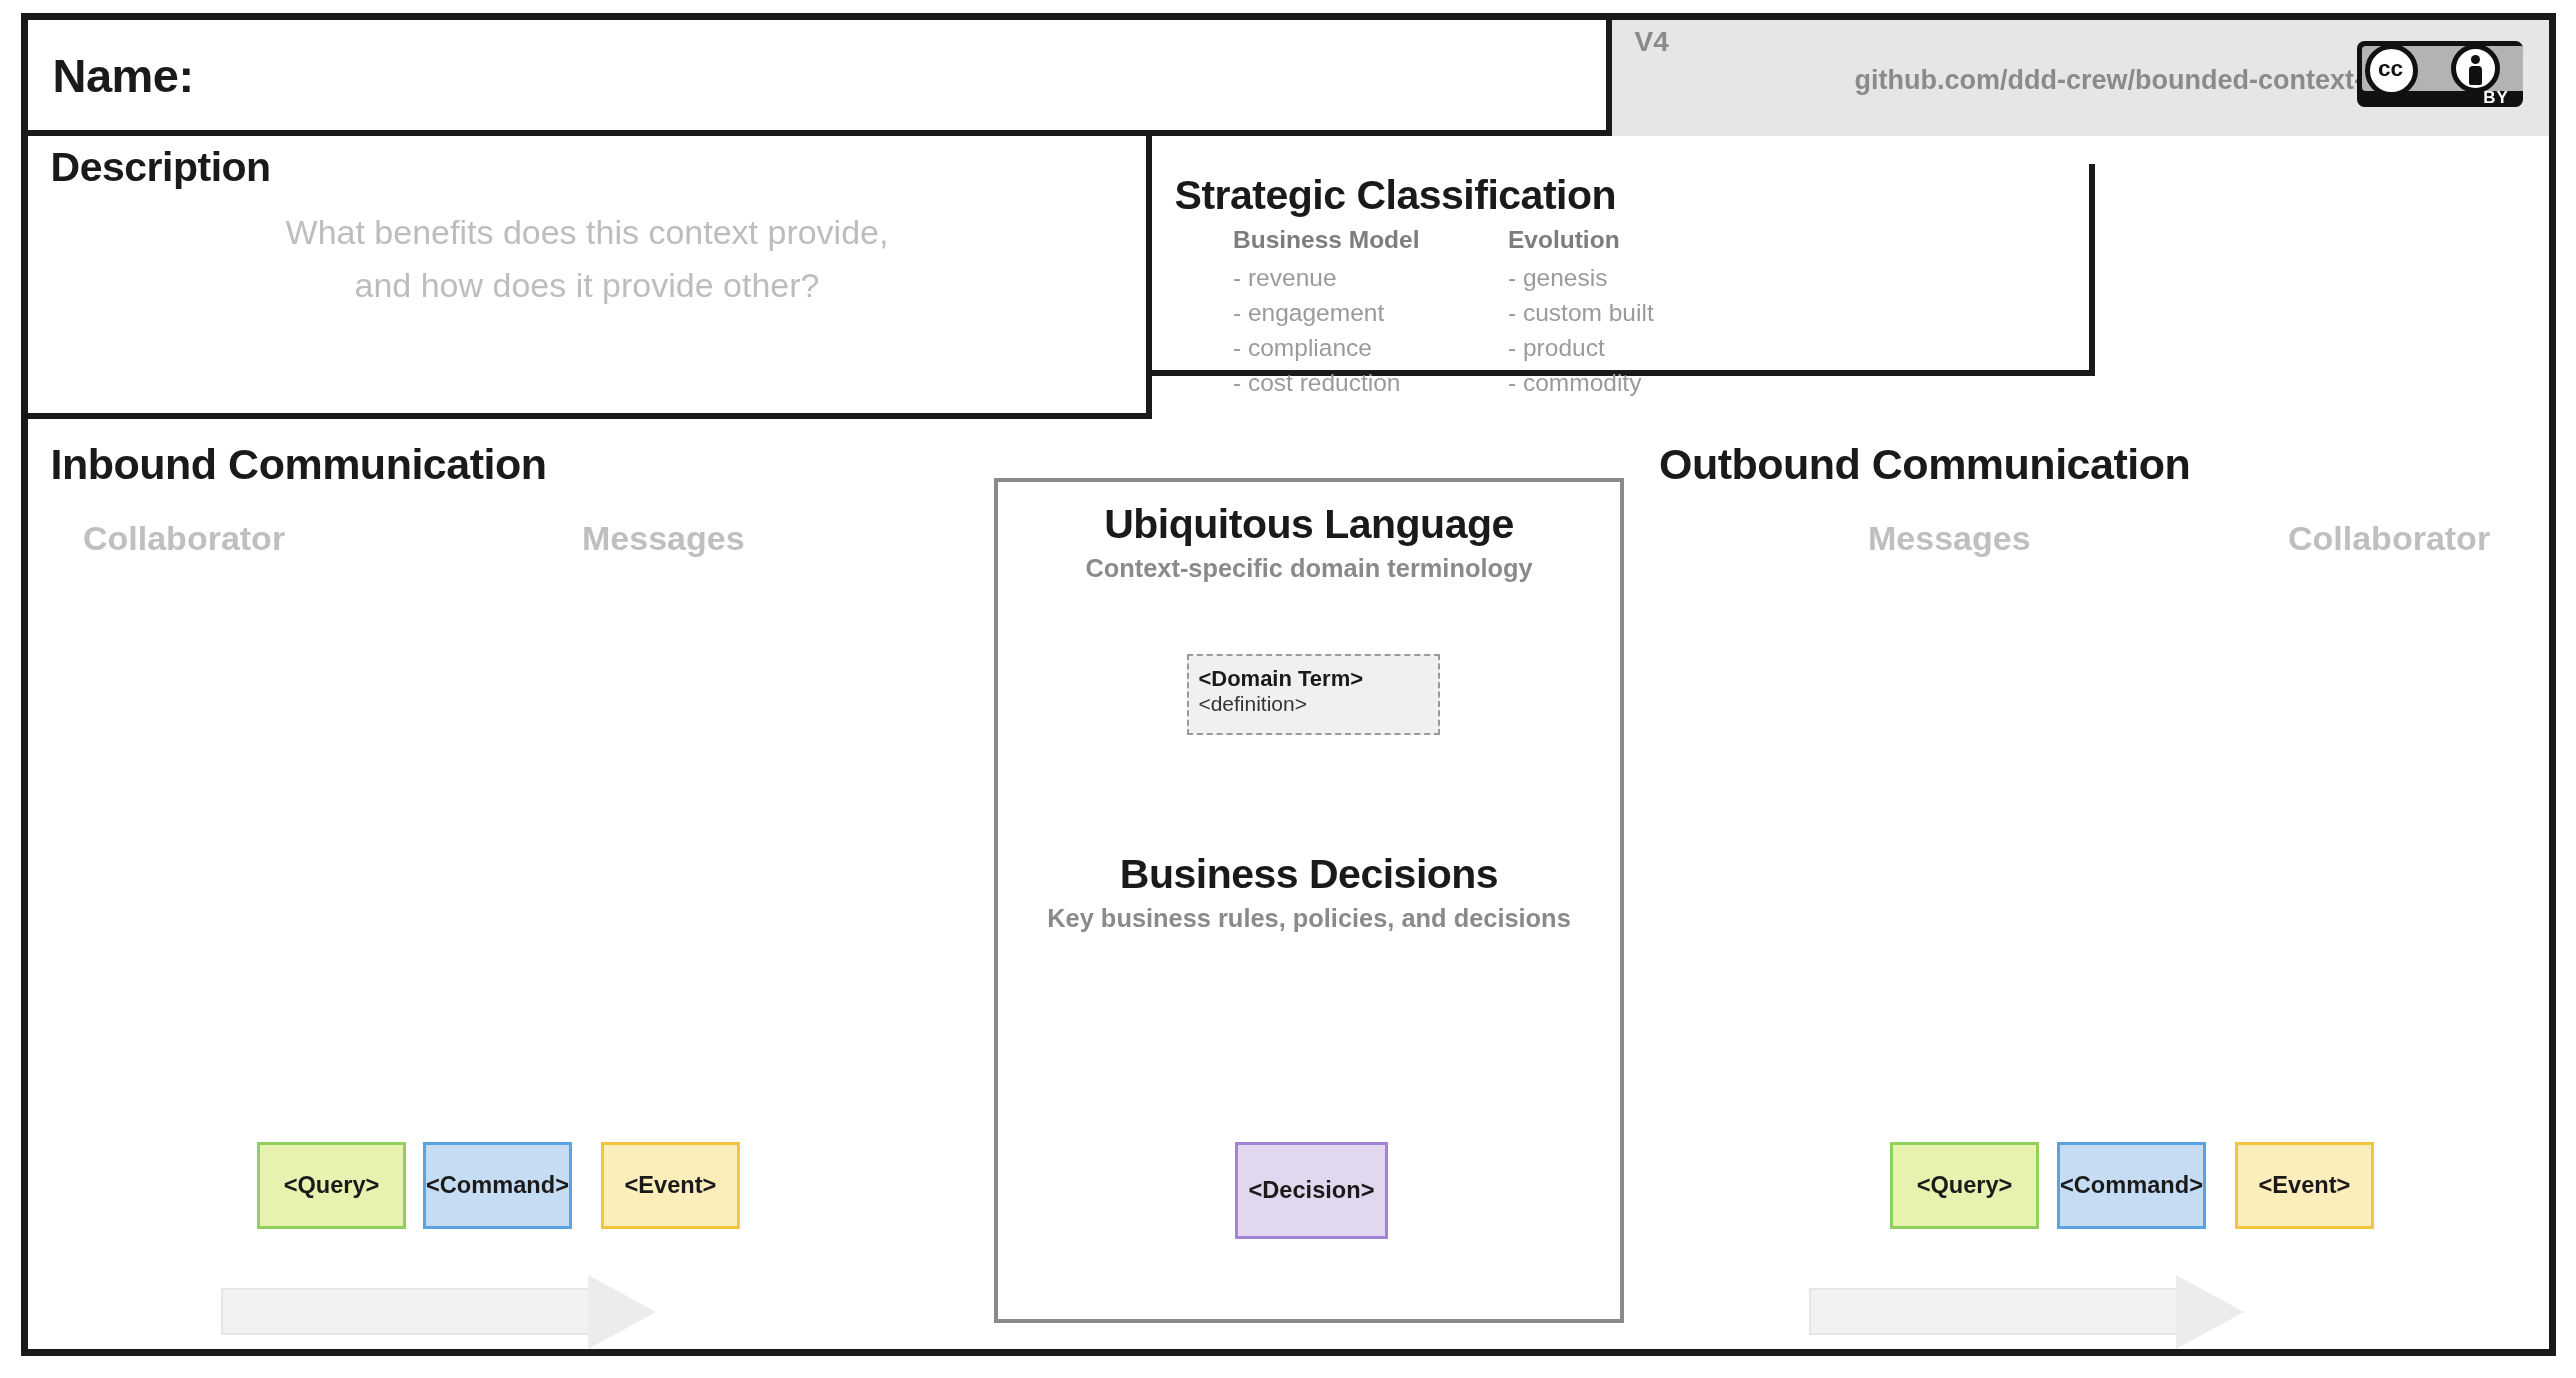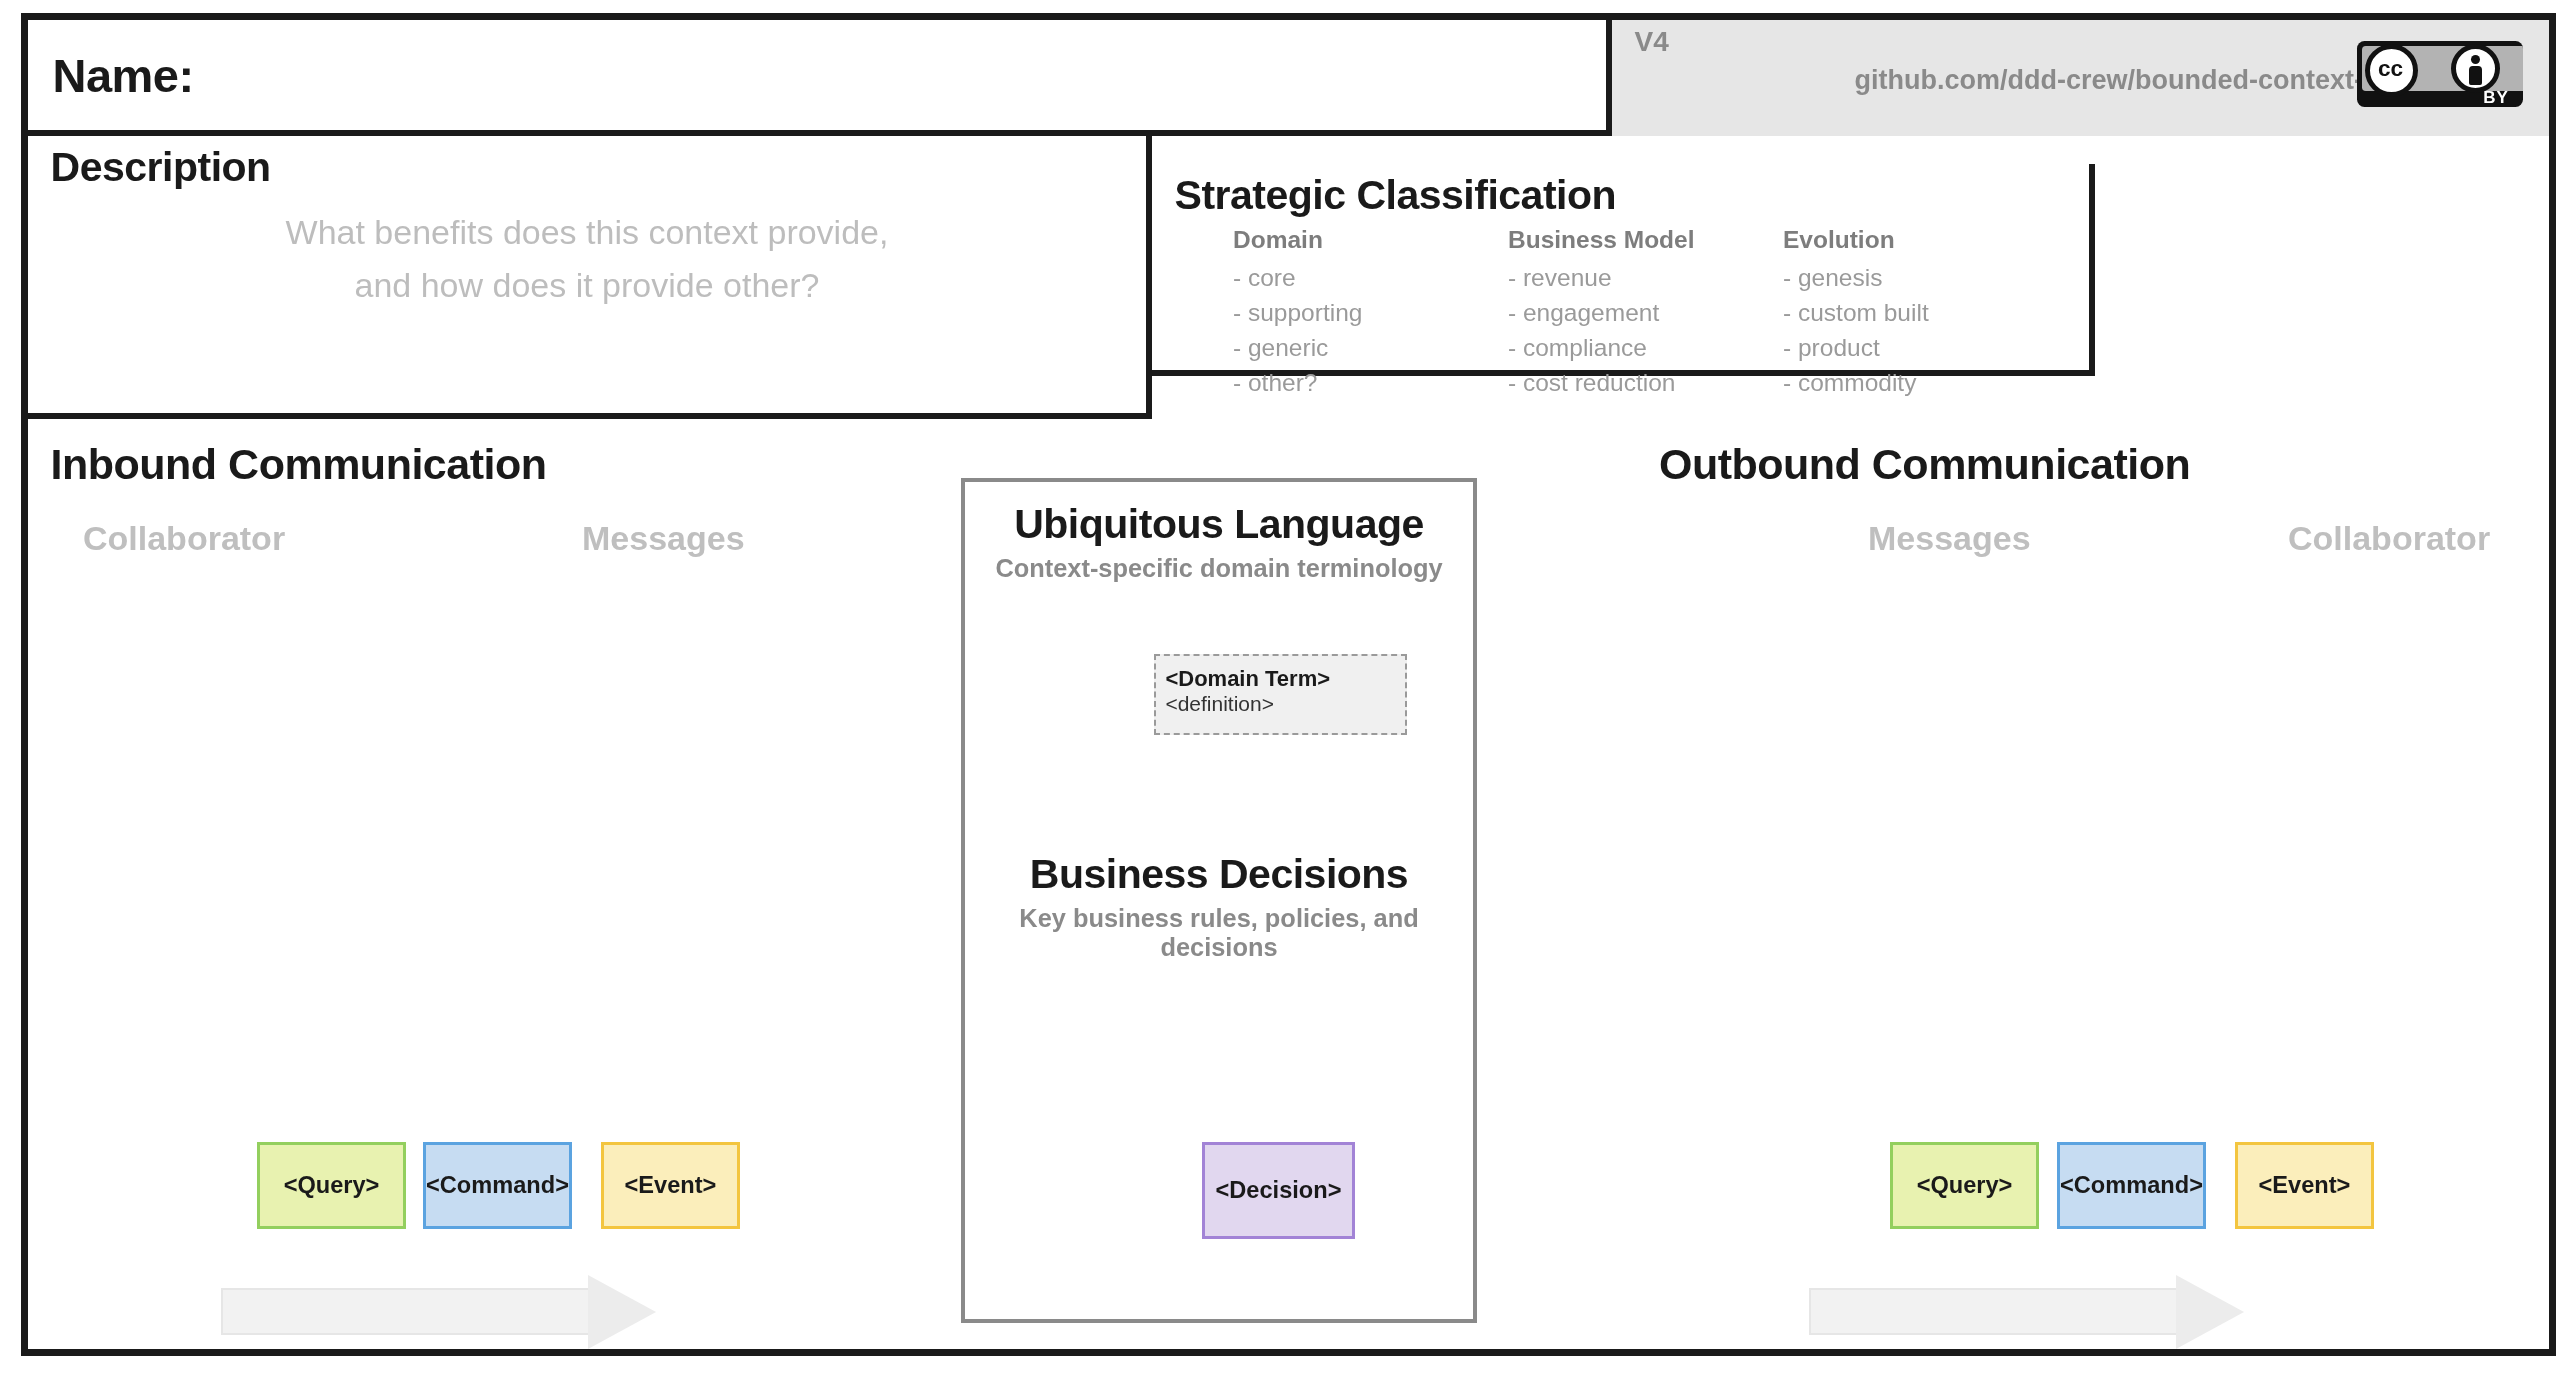--- a/index.html
+++ b/index.html
@@ -315,23 +315,23 @@
     border-bottom: 37px solid transparent;
     border-left: 68px solid #ececec;
   }
   .arrow-group { position: absolute; height: 74px; }
   .ag-in  { left: 193px;  top: 856px; width: 434px; }
   .ag-out { left: 1781px; top: 856px; width: 434px; }
 
   
   .center-panel {
     position: absolute;
-    left: 933px;
+    left: 966px;
     top: 458px;
-    width: 516px;
+    width: 630px;
     height: 845px;
     box-sizing: border-box;
     border: 4.7px solid #8a8a8a;
     background: #ffffff;
   }
   .cp-title {
     text-align: center;
     font-size: 41px;
     font-weight: bold;
     color: #1a1a1a;
@@ -407,27 +407,20 @@
       <div class="section-title">Description</div>
       <div class="description-placeholder">
         <div>What benefits does this context provide,</div>
         <div>and how does it provide other?</div>
       </div>
     </div>
 
     <div class="strategic-cell">
       <div class="section-title">Strategic Classification</div>
       <div class="strategic-cols">
-        <div class="strategic-col">
-          <div class="col-head">Domain</div>
-          <div class="col-item">- core</div>
-          <div class="col-item">- supporting</div>
-          <div class="col-item">- generic</div>
-          <div class="col-item">- other?</div>
-        </div>
         <div class="strategic-col">
           <div class="col-head">Business Model</div>
           <div class="col-item">- revenue</div>
           <div class="col-item">- engagement</div>
           <div class="col-item">- compliance</div>
           <div class="col-item">- cost reduction</div>
         </div>
         <div class="strategic-col">
           <div class="col-head">Evolution</div>
           <div class="col-item">- genesis</div>

